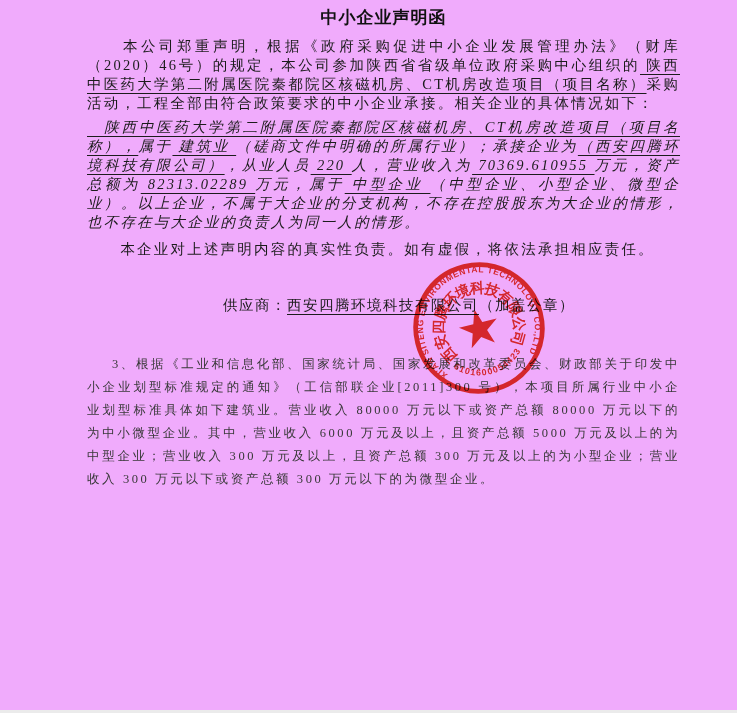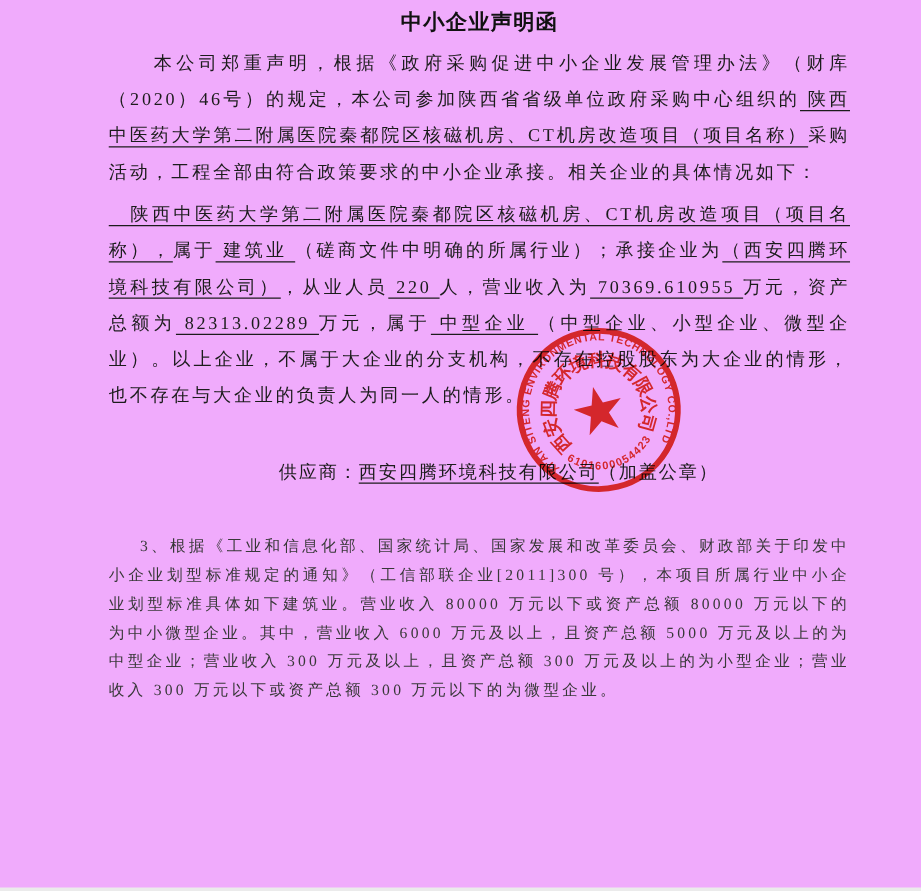--- a/index.html
+++ b/index.html
@@ -6,24 +6,24 @@
   .page{
     position:relative;width:737px;height:713px;background:#f0abfc;
     font-family:"Liberation Serif","DejaVu Serif",serif;color:#1c1c1c;overflow:hidden;
   }
   .content{padding:6px 57px 0 87px;}
   .title{
     font-size:17px;font-weight:bold;text-align:center;
     margin:0 0 8px 0;letter-spacing:1px;color:#111;
   }
   .para{
-    font-size:14.5px;line-height:29px;text-align:justify;
+    font-size:14.5px;line-height:19px;text-align:justify;
     margin:0;letter-spacing:2.2px;
   }
-  .para.p2{margin-top:5px;}
+  .para.p2{margin-top:5px;font-style:italic;}
   .para.p3{margin-top:8px;}
   .u{text-decoration:underline;text-underline-offset:4px;text-decoration-thickness:1px;}
   .sig{margin-top:34px;font-size:14.5px;letter-spacing:1.5px;}
   .sig-row1{margin-left:136px;line-height:24px;}
   .sig-row2{margin-left:190px;line-height:24px;margin-top:1px;}
   .notes{margin-top:36px;color:#383838;}
   .notes p{margin:0;text-indent:2em;font-size:12.5px;line-height:23px;
     letter-spacing:2.6px;text-align:justify;}
   .note-label{margin:0;}
   .note{margin-top:8px !important;}
@@ -38,20 +38,21 @@
 </head>
 <body>
 
 <div class="page">
   <div class="content">
 
     <h1 class="title">中小企业声明函</h1>
 
     <p class="para p1"><span>　　本公司郑重声明，根据《政府采购促进中小企业发展管理办法》（财库（2020）46号）的规定，本公司参加陕西省省级单位政府采购中心组织的</span><span class="u"> 陕西中医药大学第二附属医院秦都院区核磁机房、CT机房改造项目（项目名称）</span><span>采购活动，工程全部由符合政策要求的中小企业承接。相关企业的具体情况如下：</span></p>
     <p class="para p2"><span class="u">　陕西中医药大学第二附属医院秦都院区核磁机房、CT机房改造项目（项目名称），</span><span>属于</span><span class="u"> 建筑业 </span><span>（磋商文件中明确的所属行业）；承接企业为</span><span class="u">（西安四腾环境科技有限公司）</span><span>，从业人员</span><span class="u"> 220 </span><span>人，营业收入为</span><span class="u"> 70369.610955 </span><span>万元，资产总额为</span><span class="u"> 82313.02289 </span><span>万元，属于</span><span class="u"> 中型企业 </span><span>（中型企业、小型企业、微型企业）。以上企业，不属于大企业的分支机构，不存在控股股东为大企业的情形，也不存在与大企业的负责人为同一人的情形。</span></p>
+    <p class="para p3"><span>　　本企业对上述声明内容的真实性负责。如有虚假，将依法承担相应责任。</span></p>
 
     <div class="sig">
       <div class="sig-row1">
         <span>供应商：</span><span class="u">西安四腾环境科技有限公司</span><span>（加盖公章）</span>
       </div>
     </div>
 
     <div class="notes">
       <p class="note">3、根据《工业和信息化部、国家统计局、国家发展和改革委员会、财政部关于印发中小企业划型标准规定的通知》（工信部联企业[2011]300 号），本项目所属行业中小企业划型标准具体如下建筑业。营业收入 80000 万元以下或资产总额 80000 万元以下的为中小微型企业。其中，营业收入 6000 万元及以上，且资产总额 5000 万元及以上的为中型企业；营业收入 300 万元及以上，且资产总额 300 万元及以上的为小型企业；营业收入 300 万元以下或资产总额 300 万元以下的为微型企业。</p>
     </div>

